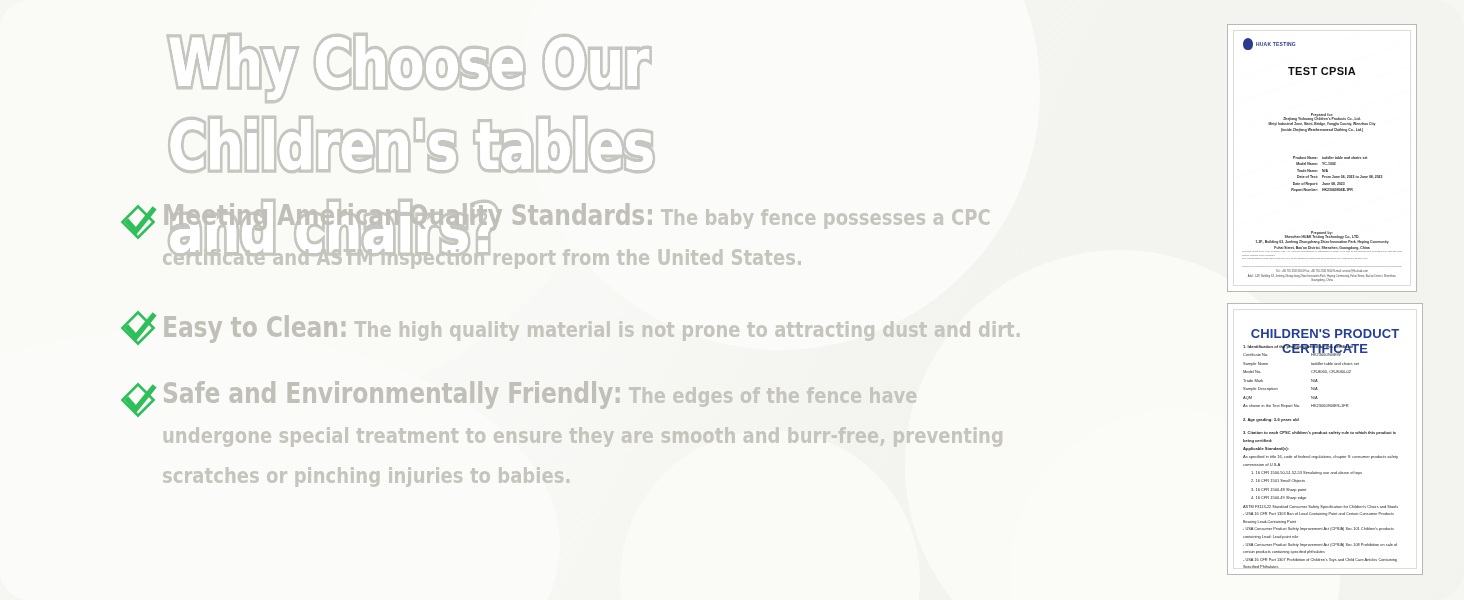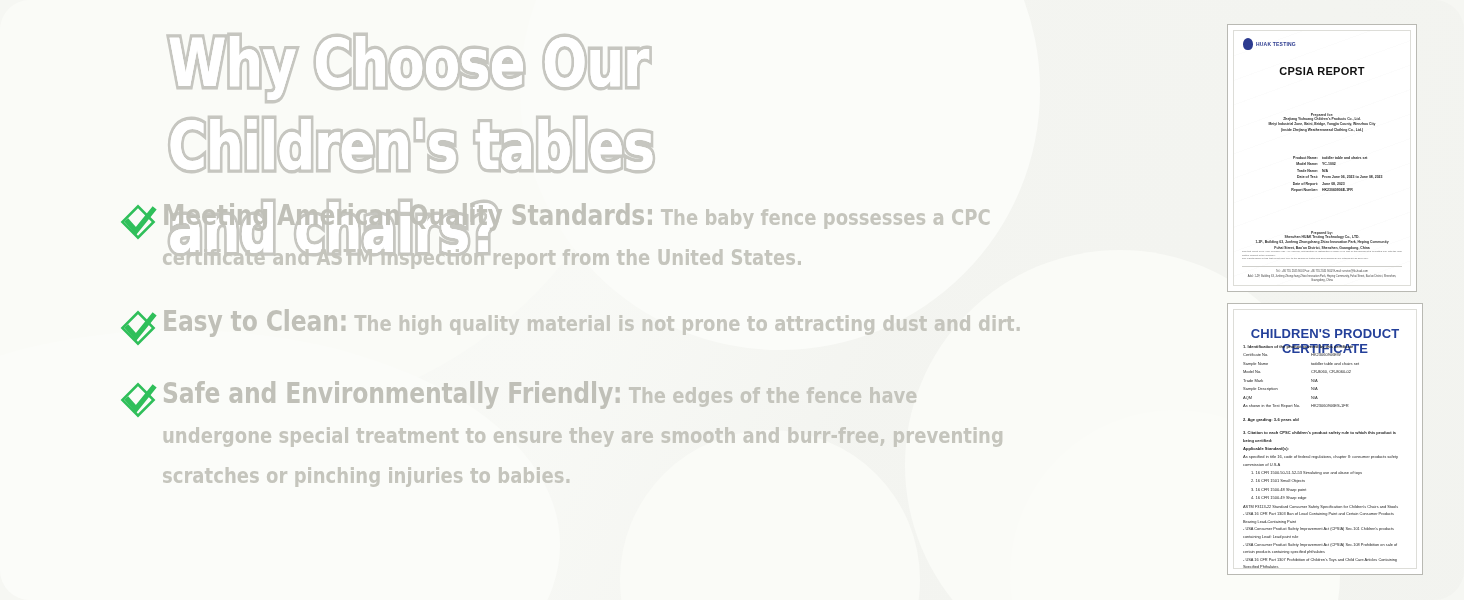--- a/index.html
+++ b/index.html
@@ -43,21 +43,21 @@
     letter-spacing:-1px;color:#ffffff;
     transform:scaleX(.80);transform-origin:left top;
     white-space:pre-wrap;
   }
 
   
   .features{position:absolute;left:118px;top:196px;width:1075px;}
   .feature{display:flex;align-items:flex-start;margin-bottom:16px;}
   .feature.f1{margin-bottom:24px;}
   .feature.f2{margin-bottom:24px;}
-  .feature.f3{margin-bottom:24px;}
+  .feature.f3{margin-bottom:24px;align-items:flex-end;}
   .chk{flex:0 0 auto;width:44px;height:42px;margin-top:6px;}
   .ftext{
     flex:1 1 auto;
     font-family:"DejaVu Sans", sans-serif;
     font-size:21px;line-height:39px;color:#c3c3bb;
     font-weight:700;
     transform:scaleX(.84);transform-origin:left top;
     width:119%;
   }
   .ftext .lead{
@@ -175,21 +175,21 @@
 
   <div class="cert cert1">
     <div class="cert-inner">
       <div class="wm"></div>
 
       <div class="huak">
         <span class="huak-seal"></span>
         <span class="huak-txt">HUAK TESTING</span>
       </div>
 
-      <div class="tr-title">CPSIA REPORT</div>
+      <div class="tr-title">TEST CPSIA</div>
 
       <div class="blk prepared-for">
         <div class="cap">Prepared for:</div>
         <div class="ln">Zhejiang Yichuang Children's Products Co., Ltd.</div>
         <div class="ln">Meiyi Industrial Zone, Baini, Bridge, Yongjia County, Wenzhou City</div>
         <div class="ln">(inside Zhejiang Weathervanead  Clothing Co., Ltd.)</div>
       </div>
 
       <div class="kv">
         <div class="row">

